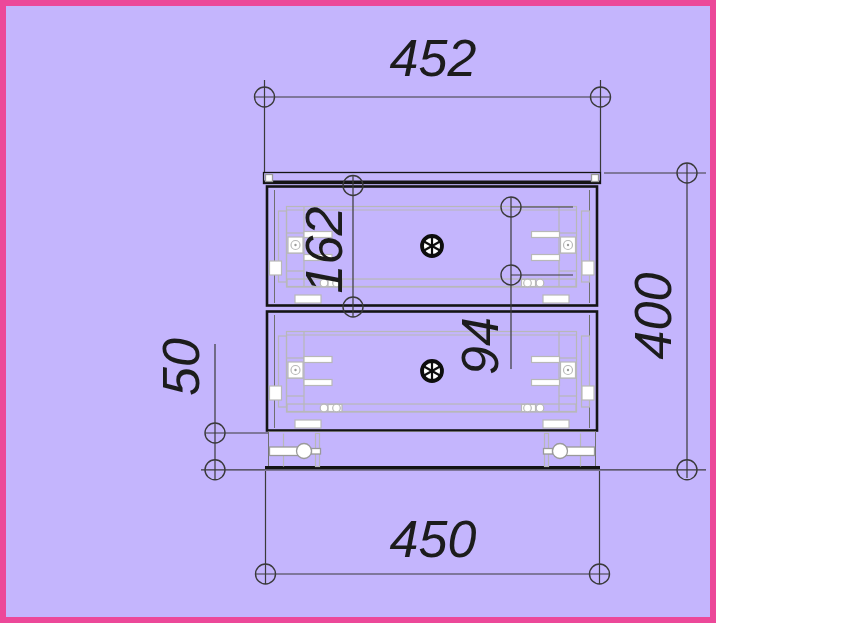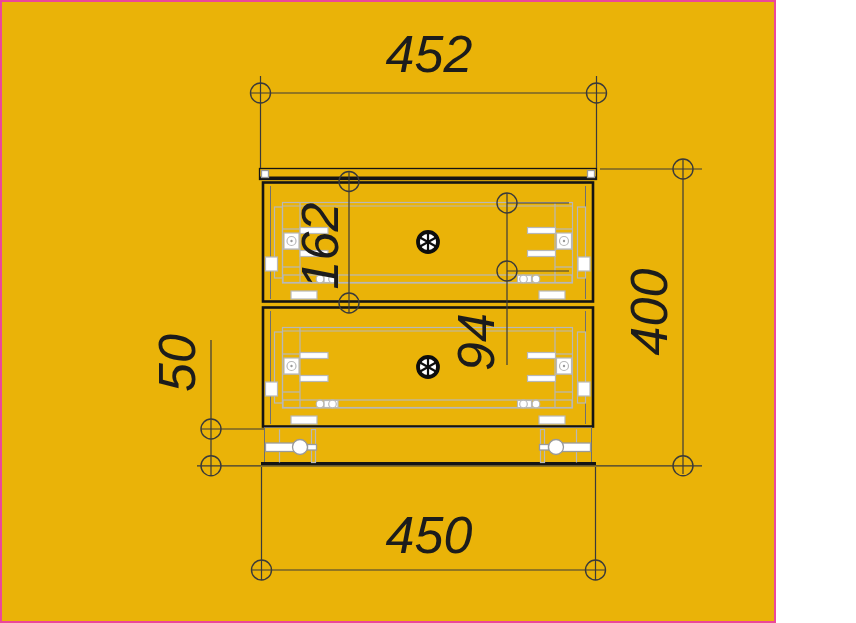--- a/index.html
+++ b/index.html
@@ -1,20 +1,20 @@
 <!DOCTYPE html>
 <html><head>
 <meta charset="utf-8">
 <style>
   html,body{margin:0;padding:0;background:#ffffff;}
   .canvas{
     position:relative;
-    width:776px;height:623px;
-    background:#eab308;
-    border:2px solid #ec4899;
+    width:716px;height:623px;
+    background:#c4b5fd;
+    border:6px solid #ec4899;
     box-sizing:border-box;
     overflow:hidden;
     font-family:"Liberation Sans",sans-serif;
   }
   svg{position:absolute;left:0;top:0;}
   
   .dim   {stroke:#3a3a3a;stroke-width:1.2;fill:none;}
   .dimc  {stroke:#3a3a3a;stroke-width:1.4;fill:none;}
   .ln    {stroke:#141414;fill:none;}
   .thin  {stroke:#6f6f6f;stroke-width:1;fill:none;}

